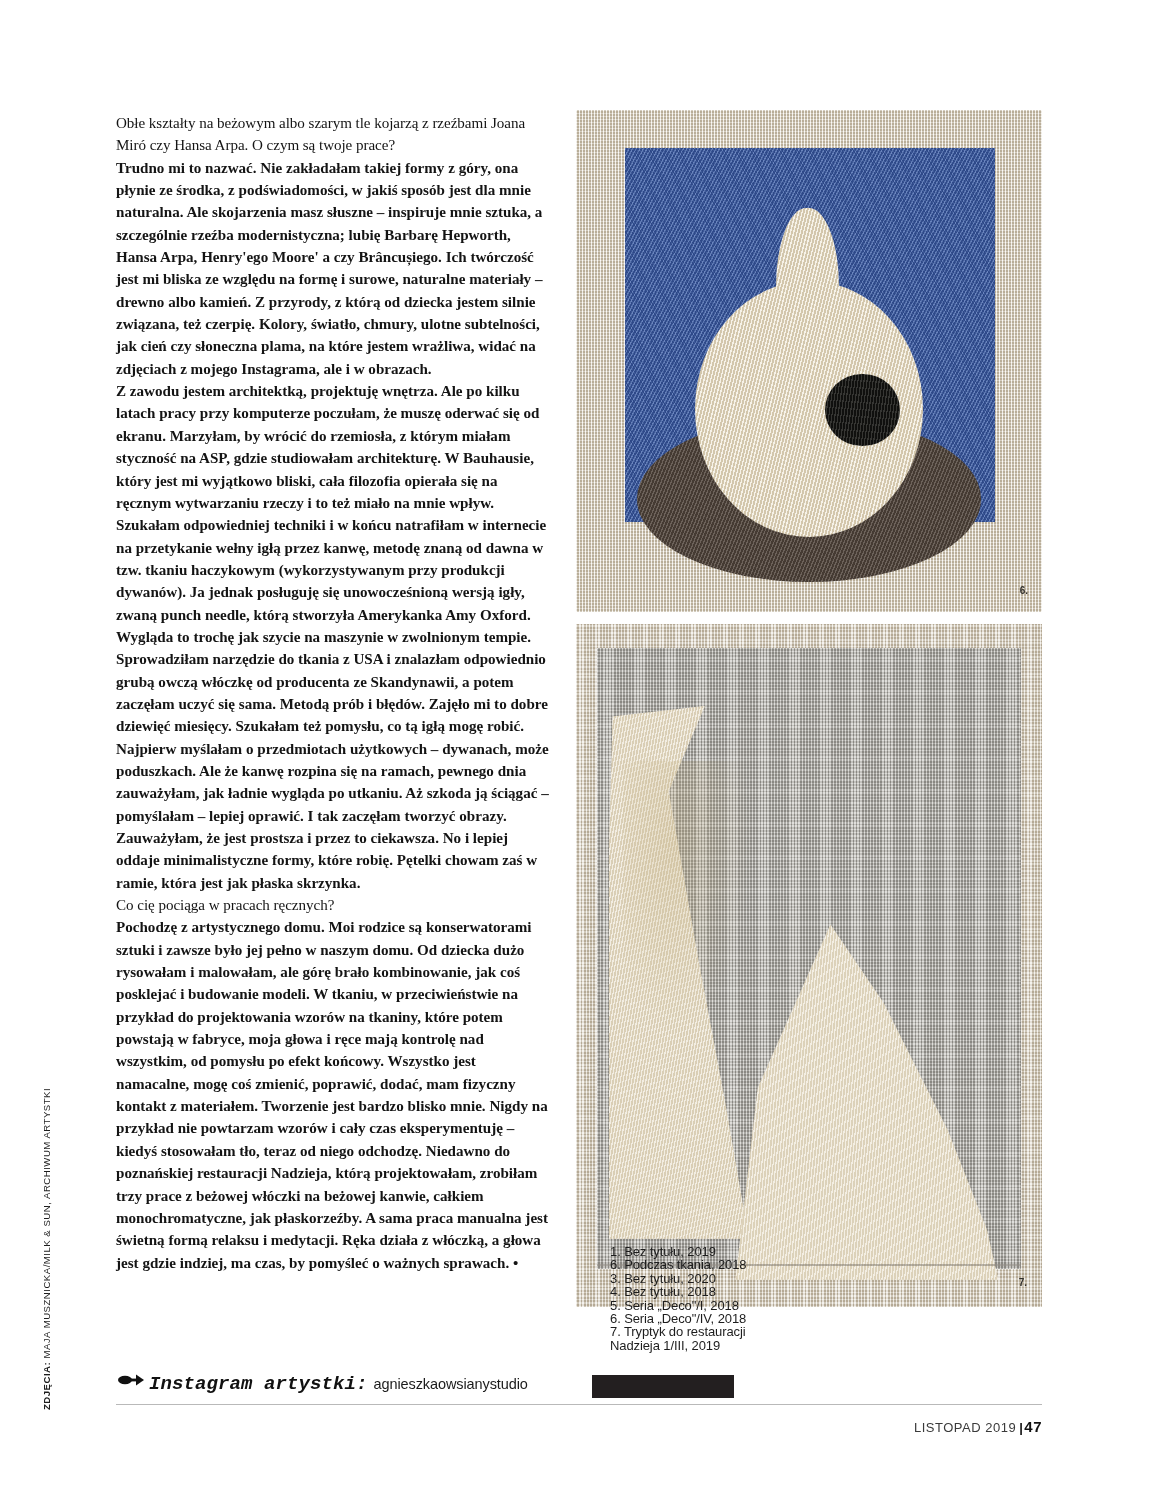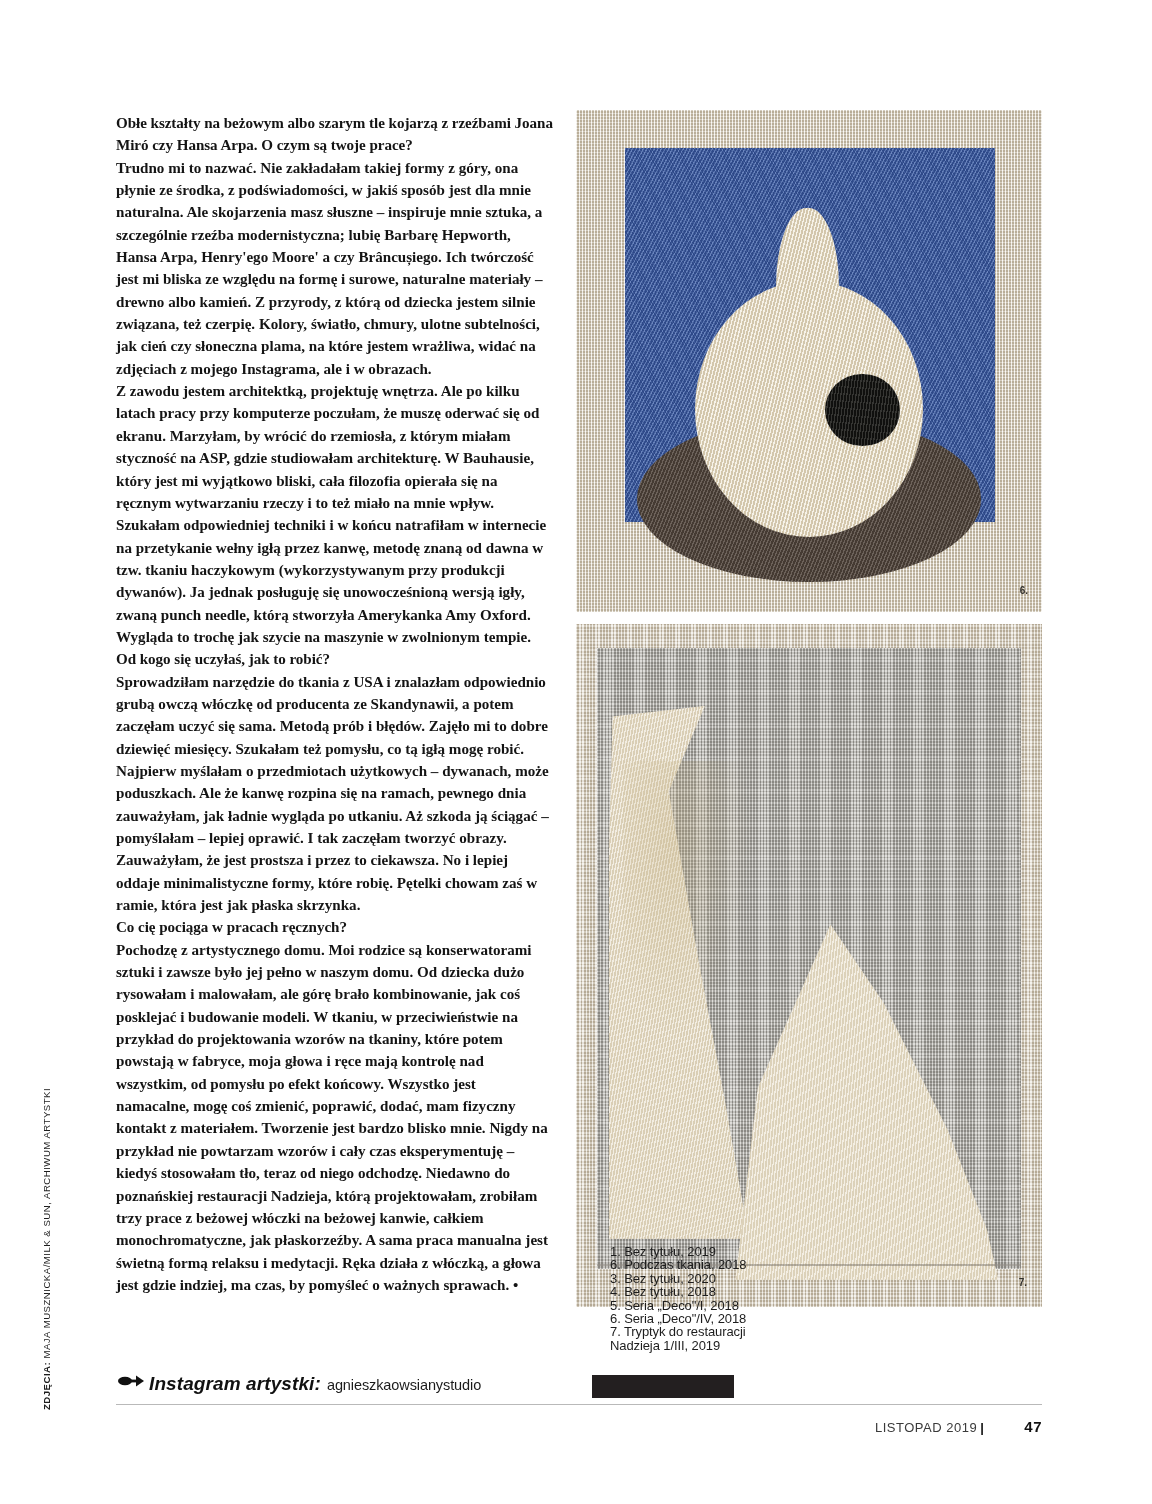--- a/index.html
+++ b/index.html
@@ -44,21 +44,21 @@
     width: 437px;
     color: #141414;
     font-size: 15.1px;
     line-height: 22.35px;
     text-align: left;
   }
   .article-col p {
     margin: 0;
   }
   .q {
-    font-weight: bold;
+    font-weight: normal;
     letter-spacing: -0.05px;
   }
   .a {
     font-weight: bold;
   }
 
   
   .insta-line {
     position: absolute;
     left: 118px;
@@ -70,21 +70,21 @@
   .insta-arrow {
     position: relative;
     width: 26px;
     height: 14px;
     margin-right: 5px;
     top: -2px;
     flex: 0 0 auto;
   }
   .insta-arrow svg { display: block; }
   .insta-label {
-    font-family: Liberation Sans, sans-serif;
+    font-family: Liberation Mono, monospace;
     font-weight: bold;
     font-style: italic;
     font-size: 19px;
     color: #111;
     letter-spacing: 0.1px;
     text-align: center;
   }
   .insta-handle {
     font-family: "Liberation Sans", sans-serif;
     font-size: 14.5px;
@@ -286,40 +286,38 @@
   }
   .folio .sep {
     color: #111;
     font-weight: bold;
     margin: 0 1px 0 3px;
   }
   .folio .pnum {
     color: #111;
     font-weight: bold;
     font-size: 15px;
-    margin-left: 39px;
   }
 </style>
 </head>
 <body>
 
 <div class="page">
 
   <div class="photo-credit-wrap">
     <div class="photo-credit-inner">
       <b>ZDJĘCIA:</b>
       <span>MAJA MUSZNICKA/MILK &amp; SUN, ARCHIWUM ARTYSTKI</span>
     </div>
   </div>
 
   <div class="article-col">
     <p class="q">Obłe kształty na beżowym albo szarym tle kojarzą z rzeźbami Joana Miró czy Hansa Arpa. O czym są twoje prace?</p>
     <p class="a">Trudno mi to nazwać. Nie zakładałam takiej formy z góry, ona płynie ze środka, z podświadomości, w jakiś sposób jest dla mnie naturalna. Ale skojarzenia masz słuszne – inspiruje mnie sztuka, a szczególnie rzeźba modernistyczna; lubię Barbarę Hepworth, Hansa Arpa, Henry'ego Moore' a czy Brâncușiego. Ich twórczość jest mi bliska ze względu na formę i surowe, naturalne materiały – drewno albo kamień. Z przyrody, z którą od dziecka jestem silnie związana, też czerpię. Kolory, światło, chmury, ulotne subtelności, jak cień czy słoneczna plama, na które jestem wrażliwa, widać na zdjęciach z mojego Instagrama, ale i w obrazach.</p>
     <p class="a">Z zawodu jestem architektką, projektuję wnętrza. Ale po kilku latach pracy przy komputerze poczułam, że muszę oderwać się od ekranu. Marzyłam, by wrócić do rzemiosła, z którym miałam styczność na ASP, gdzie studiowałam architekturę. W Bauhausie, który jest mi wyjątkowo bliski, cała filozofia opierała się na ręcznym wytwarzaniu rzeczy i to też miało na mnie wpływ. Szukałam odpowiedniej techniki i w końcu natrafiłam w internecie na przetykanie wełny igłą przez kanwę, metodę znaną od dawna w tzw. tkaniu haczykowym (wykorzystywanym przy produkcji dywanów). Ja jednak posługuję się unowocześnioną wersją igły, zwaną punch needle, którą stworzyła Amerykanka Amy Oxford. Wygląda to trochę jak szycie na maszynie w zwolnionym tempie.</p>
-    <p class="q">Od kogo się uczyłaś, jak to robić?</p>
     <p class="a">Sprowadziłam narzędzie do tkania z USA i znalazłam odpowiednio grubą owczą włóczkę od producenta ze Skandynawii, a potem zaczęłam uczyć się sama. Metodą prób i błędów. Zajęło mi to dobre dziewięć miesięcy. Szukałam też pomysłu, co tą igłą mogę robić. Najpierw myślałam o przedmiotach użytkowych – dywanach, może poduszkach. Ale że kanwę rozpina się na ramach, pewnego dnia zauważyłam, jak ładnie wygląda po utkaniu. Aż szkoda ją ściągać – pomyślałam – lepiej  oprawić. I tak zaczęłam tworzyć obrazy.</p>
     <p class="a">Zauważyłam, że jest prostsza i przez to ciekawsza. No i lepiej oddaje minimalistyczne formy, które robię. Pętelki chowam zaś w ramie, która jest jak płaska skrzynka.</p>
     <p class="q">Co cię pociąga w pracach ręcznych?</p>
     <p class="a">Pochodzę z artystycznego domu. Moi rodzice są konserwatorami sztuki i zawsze było jej pełno w naszym domu. Od dziecka dużo rysowałam i malowałam, ale górę brało kombinowanie, jak coś posklejać i budowanie modeli. W tkaniu, w przeciwieństwie na przykład do projektowania wzorów na tkaniny, które potem powstają w fabryce, moja głowa i ręce mają kontrolę nad wszystkim, od pomysłu po efekt końcowy. Wszystko jest namacalne, mogę coś zmienić, poprawić, dodać, mam fizyczny kontakt z materiałem. Tworzenie jest bardzo blisko mnie. Nigdy na przykład nie powtarzam wzorów i cały czas eksperymentuję – kiedyś stosowałam tło, teraz od niego odchodzę. Niedawno do poznańskiej restauracji Nadzieja, którą projektowałam, zrobiłam trzy prace z beżowej włóczki na beżowej kanwie, całkiem monochromatyczne, jak płaskorzeźby. A sama praca manualna jest świetną formą relaksu i medytacji. Ręka działa z włóczką, a głowa jest gdzie indziej, ma czas, by pomyśleć o ważnych sprawach. •</p>
   </div>
 
   <div class="insta-line">
     <span class="insta-arrow">
       <svg width="26" height="14" viewBox="0 0 26 14">
         <ellipse cx="7" cy="7" rx="7" ry="4.2" fill="#111"></ellipse>

